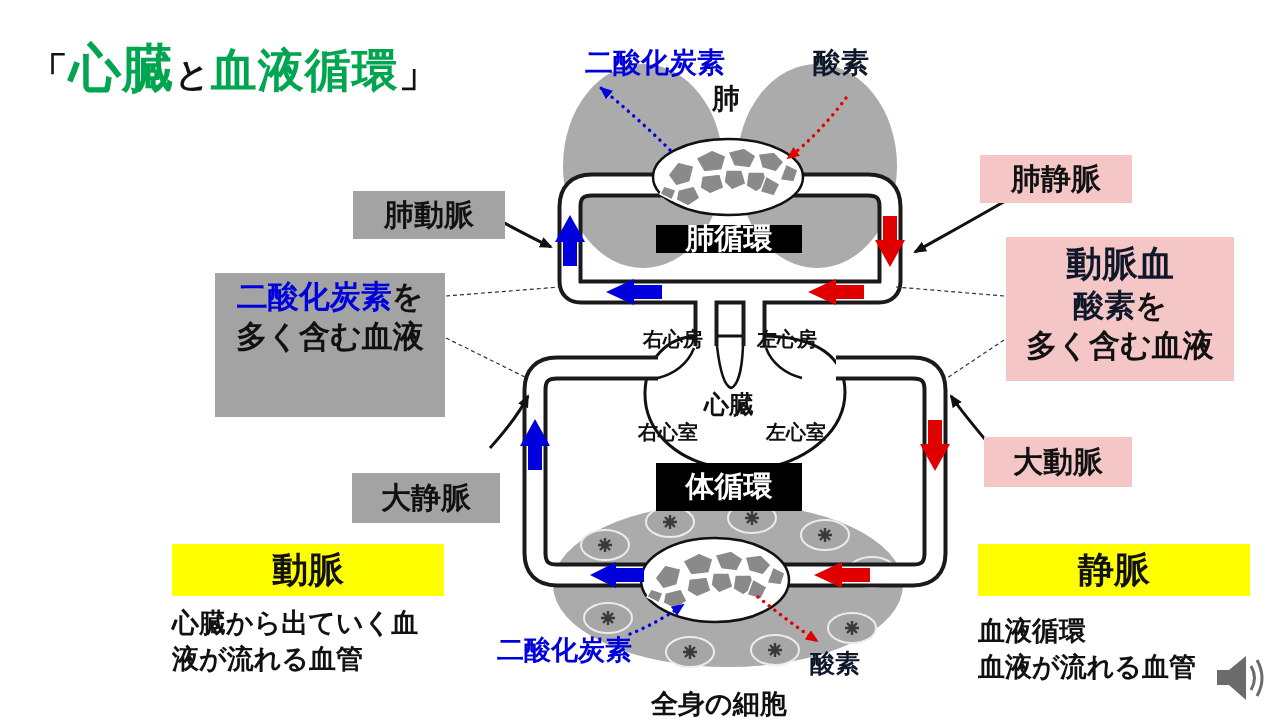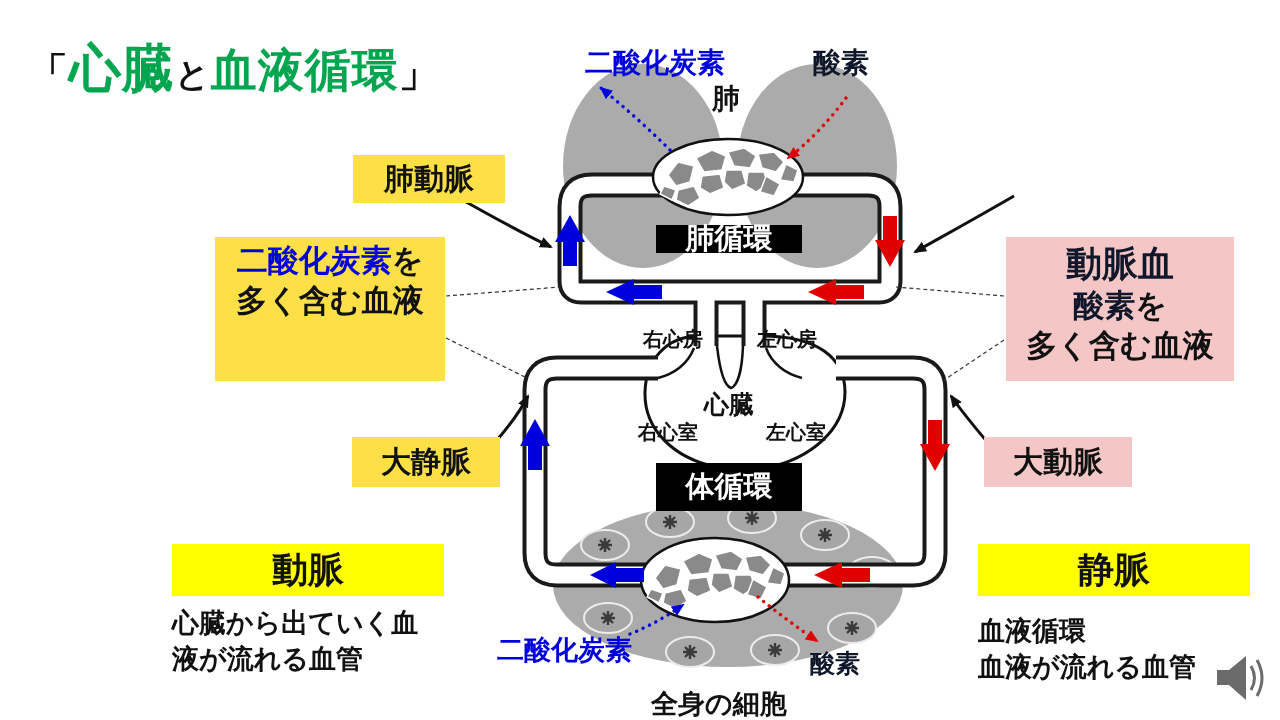--- a/index.html
+++ b/index.html
@@ -1,21 +1,21 @@
 <!DOCTYPE html>
 <html><head>
 <meta charset="utf-8">
 <style>
   html,body{margin:0;padding:0;background:#fff;}
   #slide{position:relative;width:1280px;height:720px;background:#fff;overflow:hidden;
          font-family:"Liberation Sans","DejaVu Sans",sans-serif;}
   #diagram-svg{position:absolute;left:0;top:0;}
   .label{position:absolute;font-weight:bold;color:#111;white-space:nowrap;}
   .boxed{display:flex;align-items:center;justify-content:center;text-align:center;}
-  .bg-blue{background:#fde047;}
+  .bg-blue{background:#a3a3a3;margin-top:36px;}
   .bg-pink{background:#f5c6c6;}
   .bg-yellow{background:#ffff00;}
   .bg-black{background:#000;color:#fff;}
   .t-blue{color:#0000dd;}
   .t-red{color:#0f172a;}
   .t-green{color:#00a54f;}
   .title{font-size:40px;letter-spacing:1px;}
   .title .big{font-size:52px;}
   .title .mid{font-size:46px;}
   .title .small{font-size:34px;}
@@ -161,20 +161,21 @@
 
   <div class="label title" style="left:28px;top:34px;">
     <span>「</span><span class="t-green big">心臓</span><span class="small">と</span><span class="t-green mid">血液循環</span><span>」</span>
   </div>
 
   <div class="label t-blue" style="left:585px;top:44px;font-size:28px;">二酸化炭素</div>
   <div class="label t-red" style="left:813px;top:44px;font-size:28px;">酸素</div>
   <div class="label" style="left:712px;top:80px;font-size:28px;">肺</div>
 
   <div class="label boxed bg-blue" style="left:353px;top:155px;width:152px;height:48px;font-size:30px;">肺動脈</div>
+  <div class="label boxed bg-pink" style="left:980px;top:155px;width:152px;height:48px;font-size:30px;">肺静脈</div>
 
   <div class="label boxed bg-black" style="left:656px;top:225px;width:146px;height:28px;font-size:29px;">肺循環</div>
   <div class="label boxed bg-black" style="left:656px;top:463px;width:146px;height:48px;font-size:29px;">体循環</div>
 
   <div class="infobox bg-blue" style="left:215px;top:237px;width:230px;height:140px;">
     <div class="line">
       <span class="t-blue">二酸化炭素</span><span>を</span>
     </div>
     <div class="line">多く含む血液</div>
   </div>

